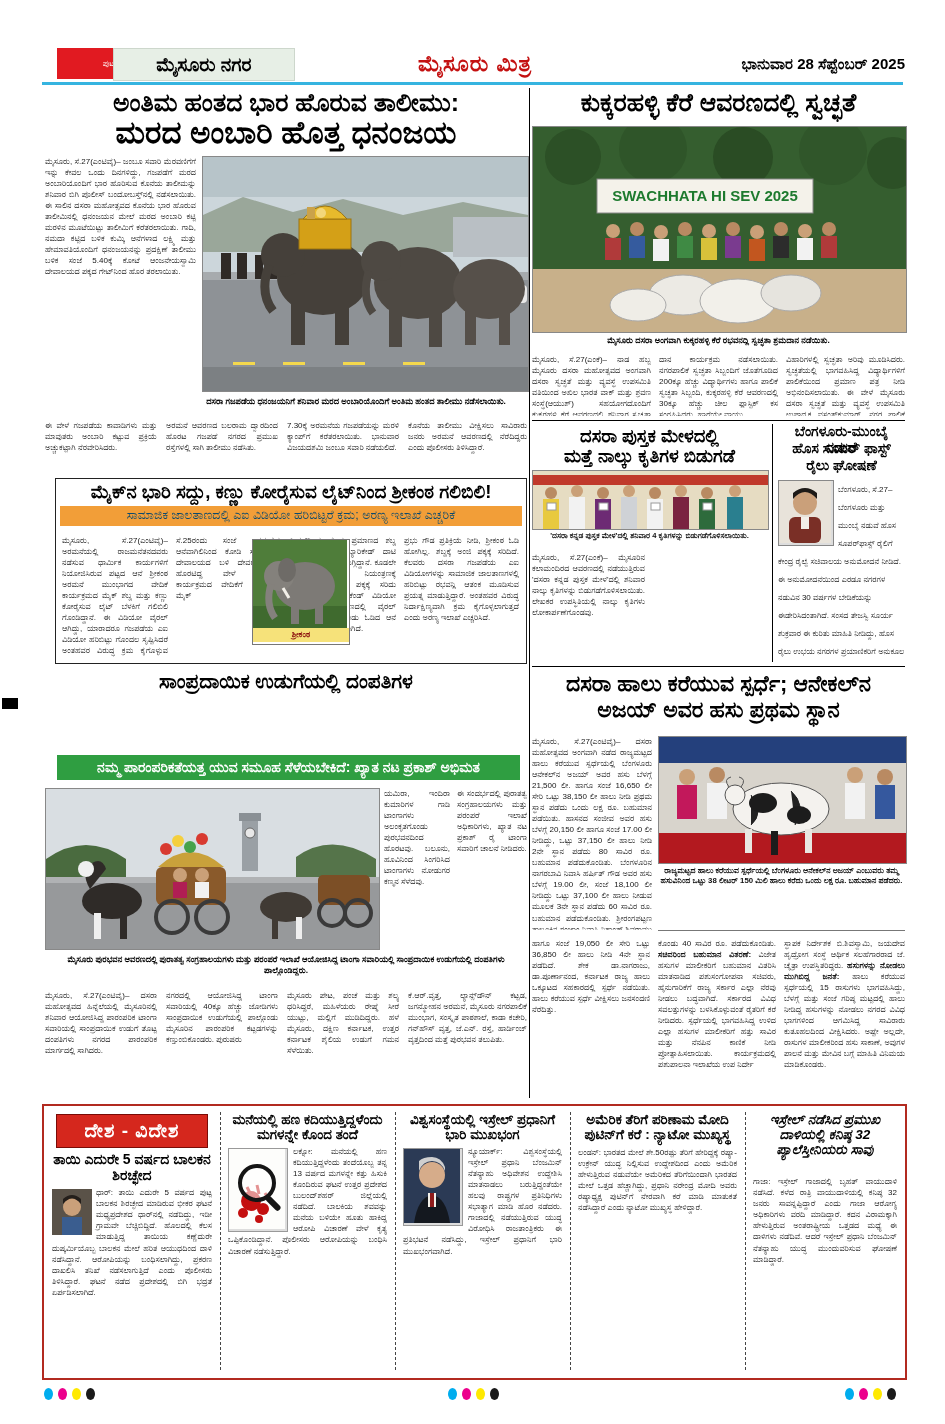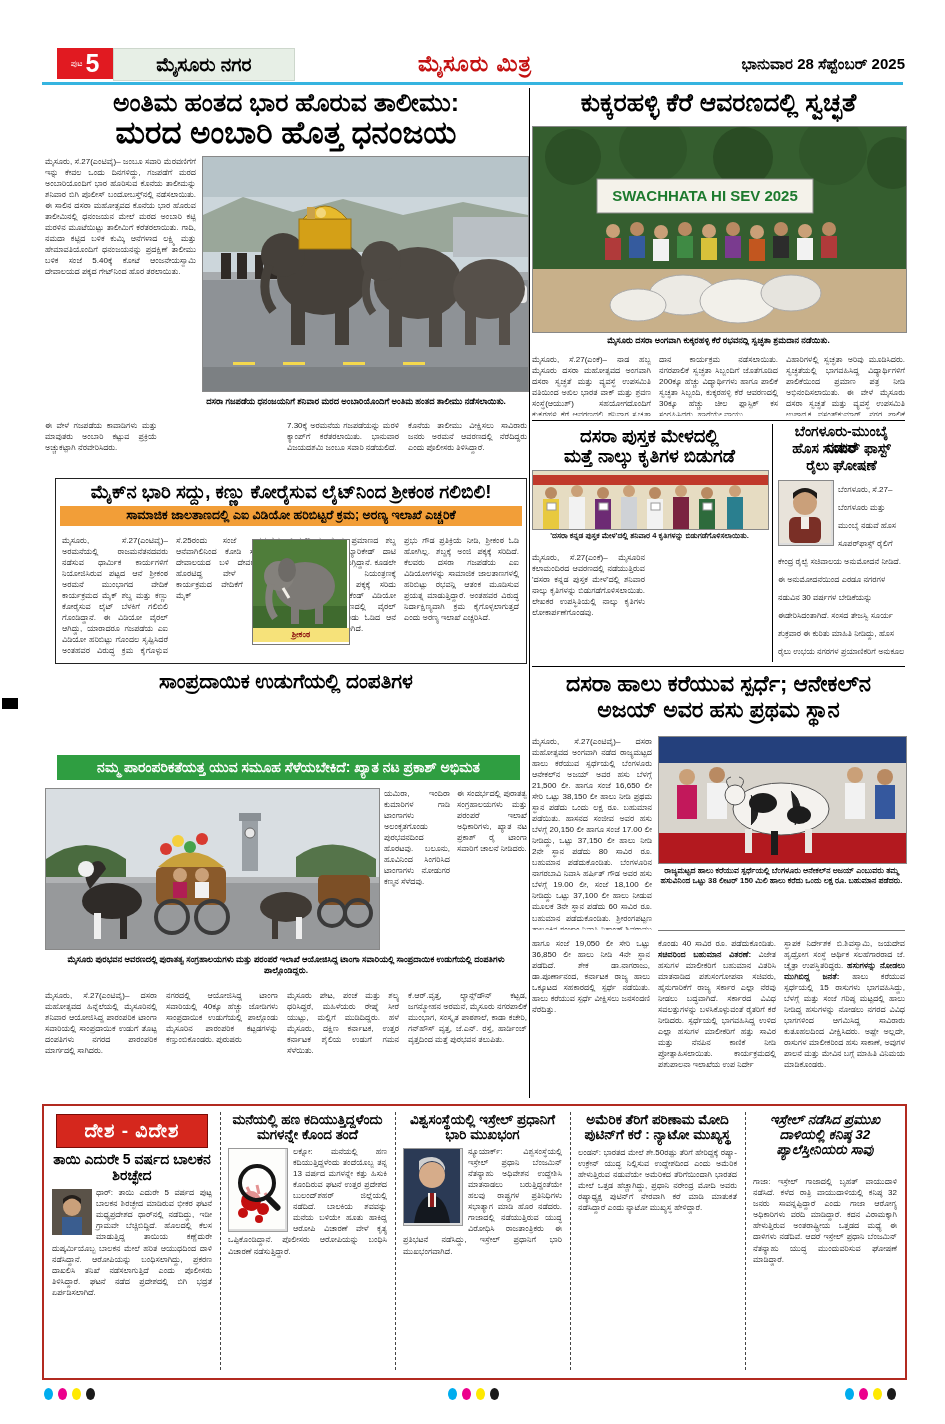--- a/index.html
+++ b/index.html
@@ -14,21 +14,21 @@
   .dash-v{border-left:1px dashed #444;width:0;}
   .dot{display:inline-block;width:9px;height:12px;border-radius:50%;margin-right:5px;}
   .photo{overflow:hidden;background:#ddd;}
   svg{display:block;}
 </style>
 </head>
 <body>
 
 <div class="page">
 
-  <div class="abs" style="left:57px;top:48px;width:56px;height:31px;background:#e11a21;display:flex;align-items:center;justify-content:center;gap:3px;">
+  <div class="abs" style="left:57px;top:48px;width:56px;height:31px;background:#e11a21;display:flex;align-items:center;justify-content:center;gap:3px;padding-left:32px;">
     <span style="color:#fff;font-size:8px;">ಪುಟ</span>
     <span style="color:#fff;font-size:25px;font-weight:bold;">5</span>
   </div>
   <div class="abs" style="left:113px;top:48px;width:180px;height:31px;background:#e7efe6;border:1px solid #cdd7cc;display:flex;align-items:center;justify-content:center;">
     <span style="font-size:19px;font-weight:bold;color:#000;">ಮೈಸೂರು ನಗರ</span>
   </div>
   <div class="abs" style="left:380px;top:51px;width:190px;text-align:center;">
     <span style="font-size:22px;font-weight:bold;color:#c41111;letter-spacing:1px;">ಮೈಸೂರು ಮಿತ್ರ</span>
   </div>
   <div class="abs" style="left:660px;top:55px;width:245px;text-align:right;">
@@ -82,27 +82,28 @@
           <rect x="30" y="205" width="22" height="3"></rect>
           <rect x="80" y="205" width="22" height="3"></rect>
           <rect x="140" y="205" width="22" height="3"></rect>
           <rect x="200" y="205" width="22" height="3"></rect>
         </g>
     </svg>
   </div>
   <div class="abs cap" style="left:185px;top:396px;width:342px;font-weight:600;">ದಸರಾ ಗಜಪಡೆಯ ಧನಂಜಯನಿಗೆ ಶನಿವಾರ ಮರದ ಅಂಬಾರಿಯೊಂದಿಗೆ ಅಂತಿಮ ಹಂತದ ತಾಲೀಮು ನಡೆಸಲಾಯಿತು.</div>
 
   <div class="abs body" style="left:45px;top:420px;width:112px;height:52px;overflow:hidden;">ಈ ವೇಳೆ ಗಜಪಡೆಯ ಕಾವಾಡಿಗಳು ಮತ್ತು ಮಾವುತರು ಅಂಬಾರಿ ಕಟ್ಟುವ ಪ್ರಕ್ರಿಯೆ ಅಚ್ಚುಕಟ್ಟಾಗಿ ನೆರವೇರಿಸಿದರು.</div>
+  <div class="abs body" style="left:166px;top:420px;width:112px;height:52px;overflow:hidden;">ಅರಮನೆ ಆವರಣದ ಬಲರಾಮ ದ್ವಾರದಿಂದ ಹೊರಟ ಗಜಪಡೆ ನಗರದ ಪ್ರಮುಖ ರಸ್ತೆಗಳಲ್ಲಿ ಸಾಗಿ ತಾಲೀಮು ನಡೆಸಿತು.</div>
   <div class="abs body" style="left:287px;top:420px;width:112px;height:52px;overflow:hidden;">7.30ಕ್ಕೆ ಅರಮನೆಯ ಗಜಪಡೆಯನ್ನು ಮರಳಿ ಕ್ಯಾಂಪ್‌ಗೆ ಕರೆತರಲಾಯಿತು. ಭಾನುವಾರ ವಿಜಯದಶಮಿ ಜಂಬೂ ಸವಾರಿ ನಡೆಯಲಿದೆ.</div>
   <div class="abs body" style="left:408px;top:420px;width:119px;height:52px;overflow:hidden;">ಕೊನೆಯ ತಾಲೀಮು ವೀಕ್ಷಿಸಲು ಸಾವಿರಾರು ಜನರು ಅರಮನೆ ಆವರಣದಲ್ಲಿ ನೆರೆದಿದ್ದರು ಎಂದು ಪೊಲೀಸರು ತಿಳಿಸಿದ್ದಾರೆ.</div>
 
   <div class="abs" style="left:55px;top:478px;width:470px;height:184px;border:1.5px solid #222;background:#fff;">
     <div class="hl" style="margin-top:3px;font-size:18.5px;">ಮೈಕ್‌ನ ಭಾರಿ ಸದ್ದು, ಕಣ್ಣು ಕೋರೈಸುವ ಲೈಟ್‌ನಿಂದ ಶ್ರೀಕಂಠ ಗಲಿಬಿಲಿ!</div>
     <div style="margin:3px 4px 0 4px;height:20px;background:#f29e38;display:flex;align-items:center;justify-content:center;">
-      <span style="font-size:12.5px;font-weight:bold;color:#000000;">ಸಾಮಾಜಿಕ ಜಾಲತಾಣದಲ್ಲಿ ಎಐ ವಿಡಿಯೋ ಹರಿಬಿಟ್ಟರೆ ಕ್ರಮ; ಅರಣ್ಯ ಇಲಾಖೆ ಎಚ್ಚರಿಕೆ</span>
+      <span style="font-size:12.5px;font-weight:normal;color:#0c4a6e;">ಸಾಮಾಜಿಕ ಜಾಲತಾಣದಲ್ಲಿ ಎಐ ವಿಡಿಯೋ ಹರಿಬಿಟ್ಟರೆ ಕ್ರಮ; ಅರಣ್ಯ ಇಲಾಖೆ ಎಚ್ಚರಿಕೆ</span>
     </div>
     <div class="abs body" style="left:6px;top:56px;width:106px;height:122px;overflow:hidden;">ಮೈಸೂರು, ಸೆ.27(ಎಂಟಿವೈ)– ಅರಮನೆಯಲ್ಲಿ ರಾಜಮನೆತನದವರು ನಡೆಸುವ ಧಾರ್ಮಿಕ ಕಾರ್ಯಗಳಿಗೆ ನಿಯೋಜಿಸಿರುವ ಪಟ್ಟದ ಆನೆ ಶ್ರೀಕಂಠ ಅರಮನೆ ಮುಂಭಾಗದ ವೇದಿಕೆ ಕಾರ್ಯಕ್ರಮದ ಮೈಕ್ ಶಬ್ದ ಮತ್ತು ಕಣ್ಣು ಕೋರೈಸುವ ಲೈಟ್ ಬೆಳಕಿಗೆ ಗಲಿಬಿಲಿ ಗೊಂಡಿದ್ದಾನೆ. ಈ ವಿಡಿಯೋ ವೈರಲ್ ಆಗಿದ್ದು, ಯಾರಾದರೂ ಗಜಪಡೆಯ ಎಐ ವಿಡಿಯೋ ಹರಿಬಿಟ್ಟು ಗೊಂದಲ ಸೃಷ್ಟಿಸಿದರೆ ಅಂತಹವರ ವಿರುದ್ಧ ಕ್ರಮ ಕೈಗೊಳ್ಳುವ ಎಚ್ಚರಿಕೆ ನೀಡಲಾಗಿದೆ.</div>
     <div class="abs body" style="left:120px;top:56px;width:106px;height:122px;overflow:hidden;">ಸೆ.25ರಂದು ಸಂಜೆ ಅರಮನೆಯ ಆನೆವಾಗಿಲಿನಿಂದ ಕೋಡಿ ಸೋಮೇಶ್ವರ ದೇವಾಲಯದ ಬಳಿ ದೇವರು ತರಲು ಹೊರಟಿದ್ದ ವೇಳೆ ಸಾಂಸ್ಕೃತಿಕ ಕಾರ್ಯಕ್ರಮದ ವೇದಿಕೆಗೆ ಅಳವಡಿಸಿದ್ದ ಮೈಕ್</div>
     <div class="abs body" style="left:234px;top:56px;width:106px;height:122px;overflow:hidden;">ಸ್ಪೀಕರ್‌ನಿಂದ ದೊಡ್ಡ ಪ್ರಮಾಣದ ಶಬ್ದ ಏಕಾಏಕಿ ಬಂದಿದೆ. ಬ್ಯಾರಿಕೇಡ್ ದಾಟಿ ಪಕ್ಕದ ಪಾರ್ಕ್ ಒಳಗೆ ನುಗ್ಗಿದ್ದಾನೆ. ಕೂಡಲೇ ಮಾವುತ ಅವನನ್ನು ನಿಯಂತ್ರಣಕ್ಕೆ ತಂದಿದ್ದಾರೆ. ಶ್ರೀಕಂಠ ಪಕ್ಕಕ್ಕೆ ಸರಿದು ಹೋಗಿರುವ 20 ಸೆಕೆಂಡ್ ವಿಡಿಯೋ ಸಾಮಾಜಿಕ ಜಾಲತಾಣದಲ್ಲಿ ವೈರಲ್ ಆಗಿದ್ದು, ಜನರನ್ನು ಕಂಡು ಓಡಿದ ಆನೆ ಎಂದು ವಿವರಣೆ ನೀಡಲಾಗಿದೆ.</div>
     <div class="abs body" style="left:348px;top:56px;width:115px;height:122px;overflow:hidden;">ಪ್ರಭು ಗೌಡ ಪ್ರತಿಕ್ರಿಯೆ ನೀಡಿ, ಶ್ರೀಕಂಠ ಓಡಿ ಹೋಗಿಲ್ಲ. ಶಬ್ದಕ್ಕೆ ಅಂಜಿ ಪಕ್ಕಕ್ಕೆ ಸರಿದಿದೆ. ಕೆಲವರು ದಸರಾ ಗಜಪಡೆಯ ಎಐ ವಿಡಿಯೋಗಳನ್ನು ಸಾಮಾಜಿಕ ಜಾಲತಾಣಗಳಲ್ಲಿ ಹರಿಬಿಟ್ಟು ರಭವನ್ಲಿ ಆತಂಕ ಮೂಡಿಸುವ ಪ್ರಯತ್ನ ಮಾಡುತ್ತಿದ್ದಾರೆ. ಅಂತಹವರ ವಿರುದ್ಧ ನಿರ್ದಾಕ್ಷಿಣ್ಯವಾಗಿ ಕ್ರಮ ಕೈಗೊಳ್ಳಲಾಗುತ್ತದೆ ಎಂದು ಅರಣ್ಯ ಇಲಾಖೆ ಎಚ್ಚರಿಸಿದೆ.</div>
     <div class="abs" style="left:196px;top:60px;width:96px;height:104px;background:#fff;border:1px solid #777;">
       <svg width="94" height="88" viewBox="0 0 94 88">
         <rect width="94" height="88" fill="#4f7d3a"></rect>
         <rect y="66" width="94" height="22" fill="#3f6a2e"></rect>
         <ellipse cx="52" cy="46" rx="30" ry="24" fill="#7d7a76"></ellipse>

